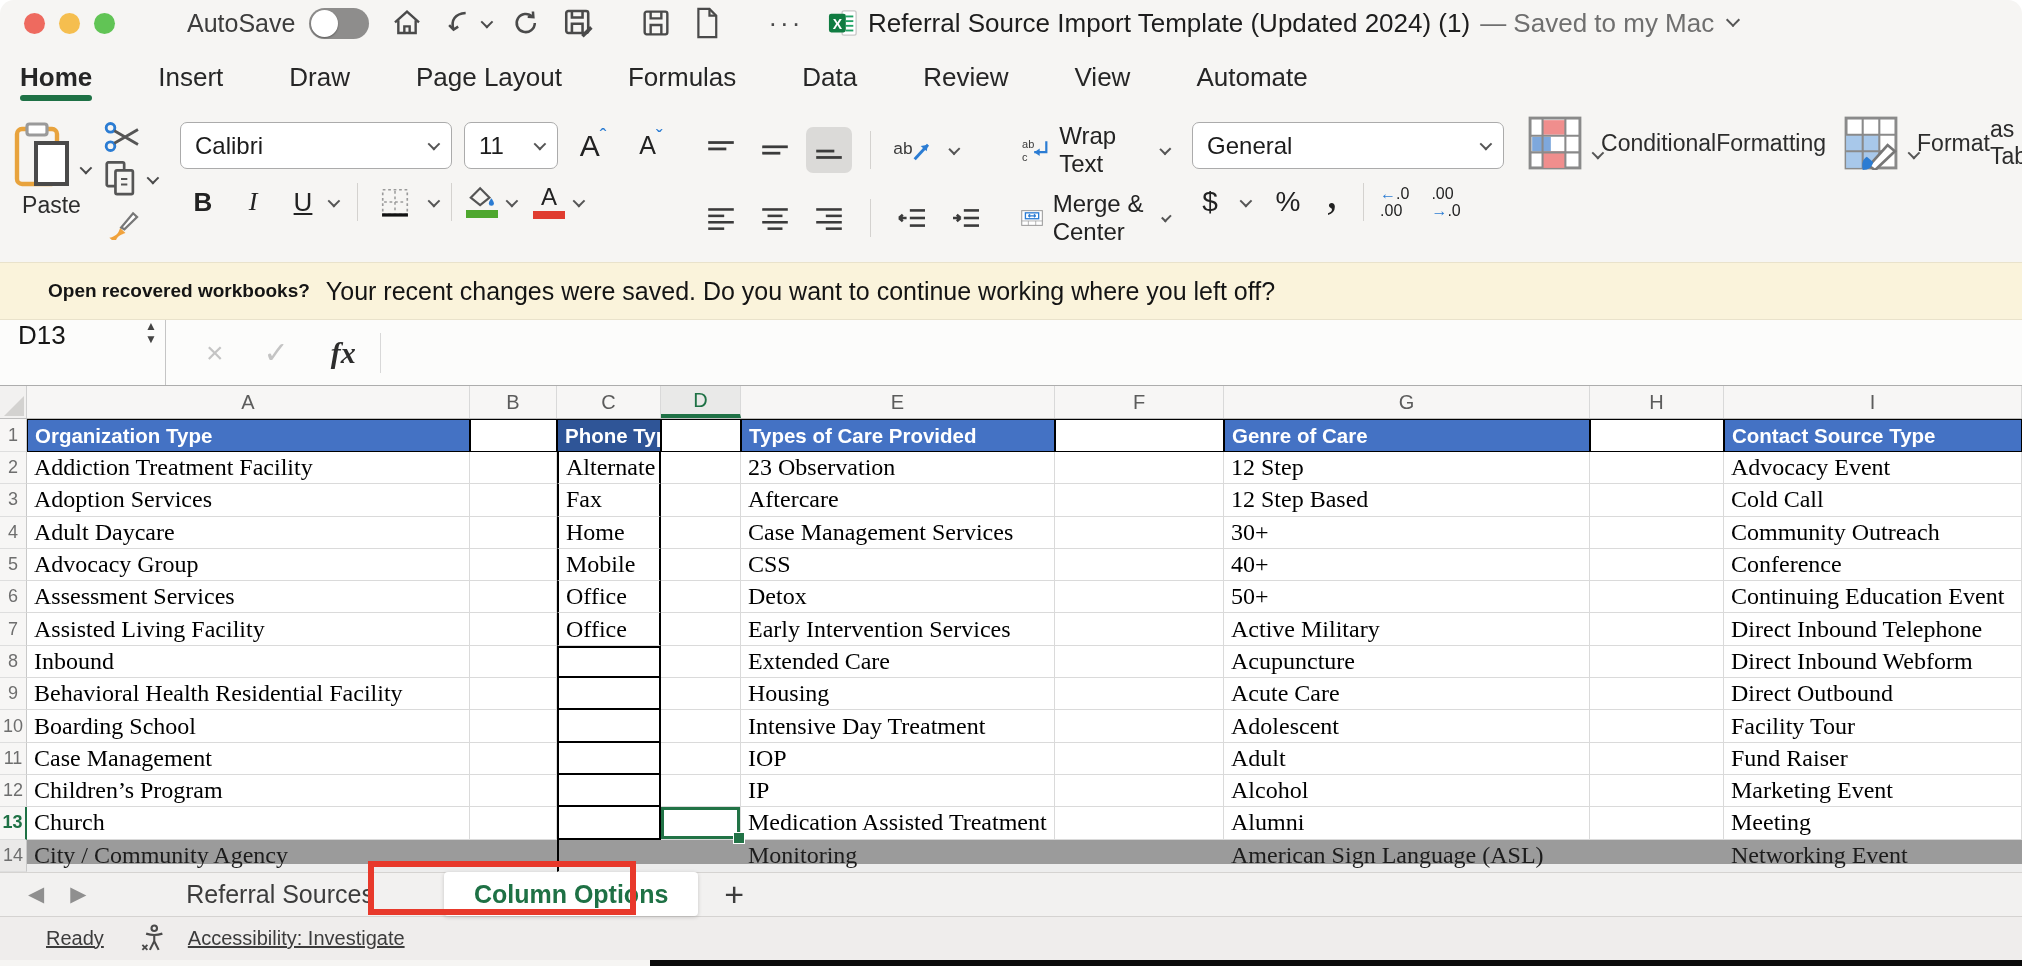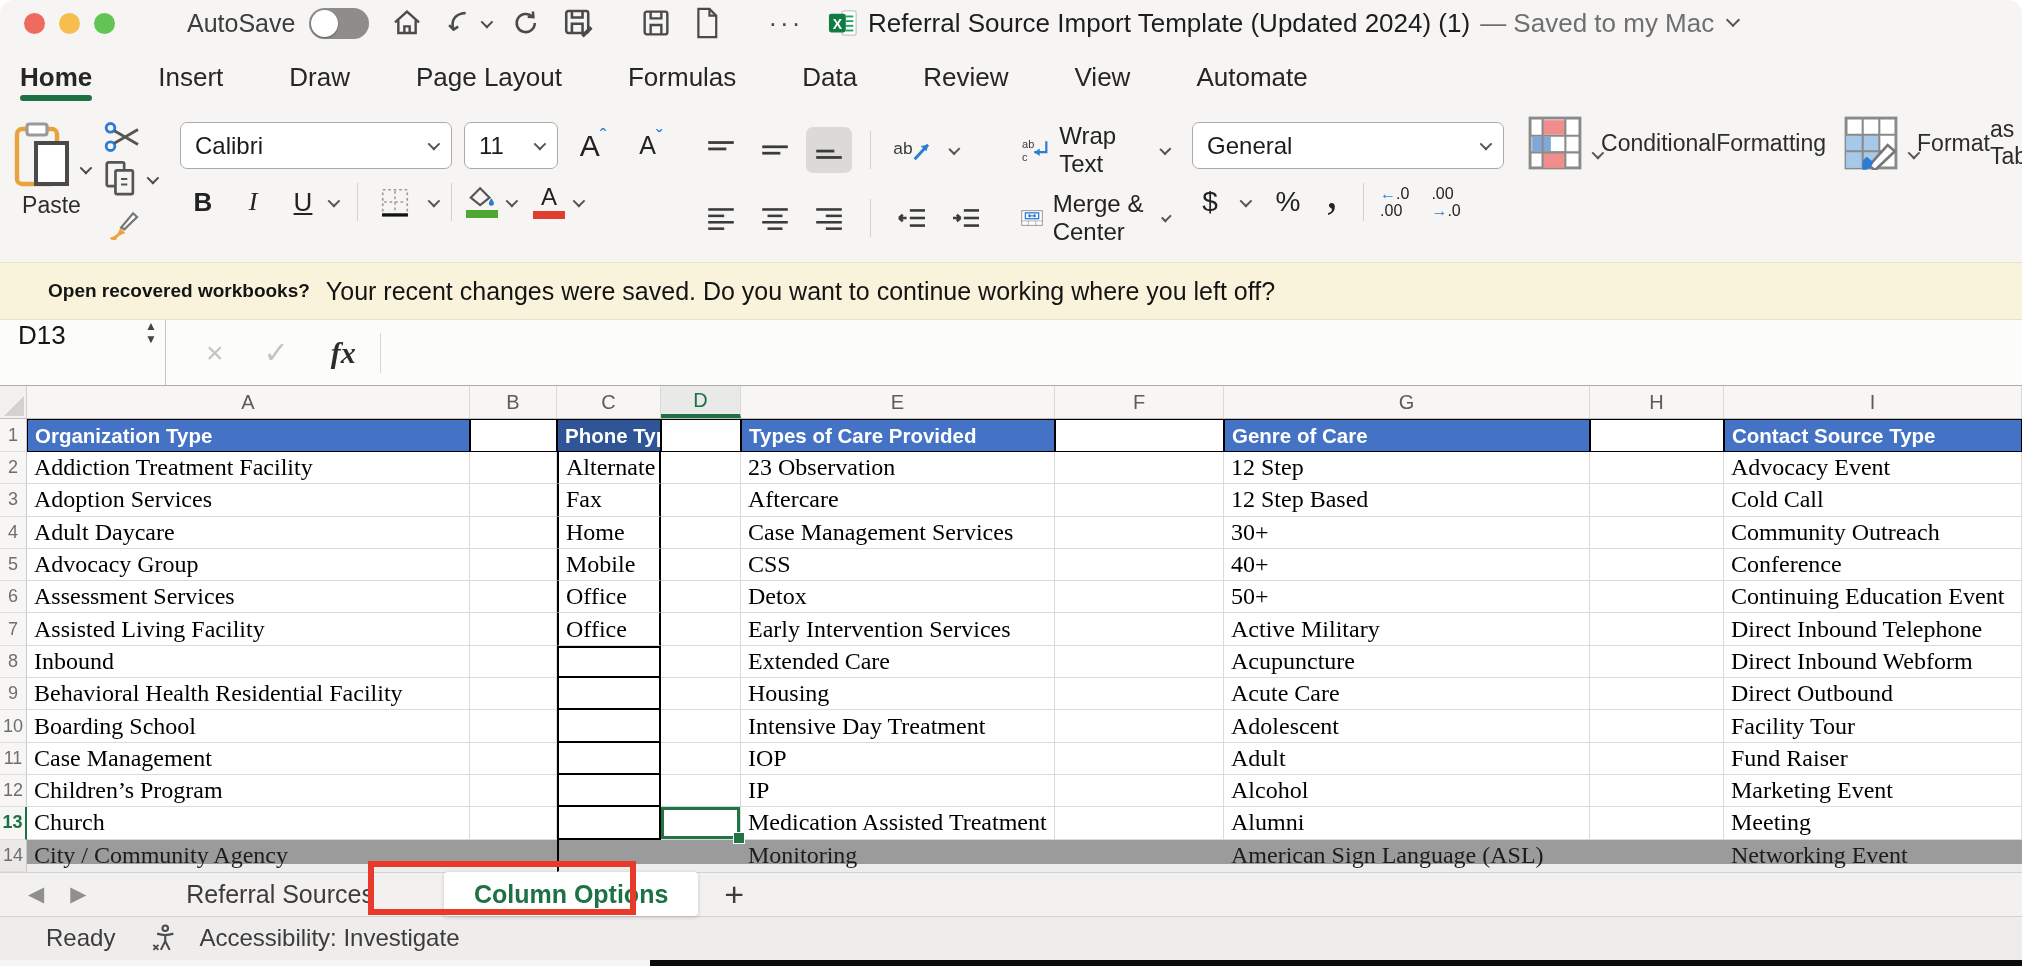--- a/index.html
+++ b/index.html
@@ -97,21 +97,21 @@
   
   .tabbar { position:relative; height:44px; background:#F2F1F0; border-top:1px solid #D5D3D1; display:flex; align-items:center; }
   .navarrows { display:flex; gap:26px; padding-left:28px; font-size:21px; color:#8F8F8F; }
   .sheettab { font-size:25px; color:#3c3c3c; padding:0 30px; height:44px; display:flex; align-items:center; }
   .sheettab.active { background:#fff; color:#1E7145; font-weight:700; box-shadow:0 1px 4px rgba(0,0,0,.18); border-radius:4px; }
   .addtab { font-size:34px; color:#3c3c3c; margin-left:26px; }
   .annot { position:absolute; left:368px; top:-12px; width:268px; height:54px; border:6px solid #E8392B; z-index:9; }
 
   
   .statusbar { height:44px; background:#EFEDEC; border-top:1px solid #D5D3D1; display:flex; align-items:center; padding-left:46px; gap:34px; }
-  .statusbar .txt { font-size:24px; color:#3c3c3c; }
+  .statusbar .txt { font-size:20px; color:#3c3c3c;text-decoration:underline; }
   .acc { display:flex; align-items:center; gap:20px; }
   .bottomstrip { position:absolute; left:650px; right:0; bottom:0; height:6px; background:#0b0b0b; z-index:10; }
 
   svg.ico { display:block; }
 </style>
 </head>
 <body>
 
 <div class="app">
 

